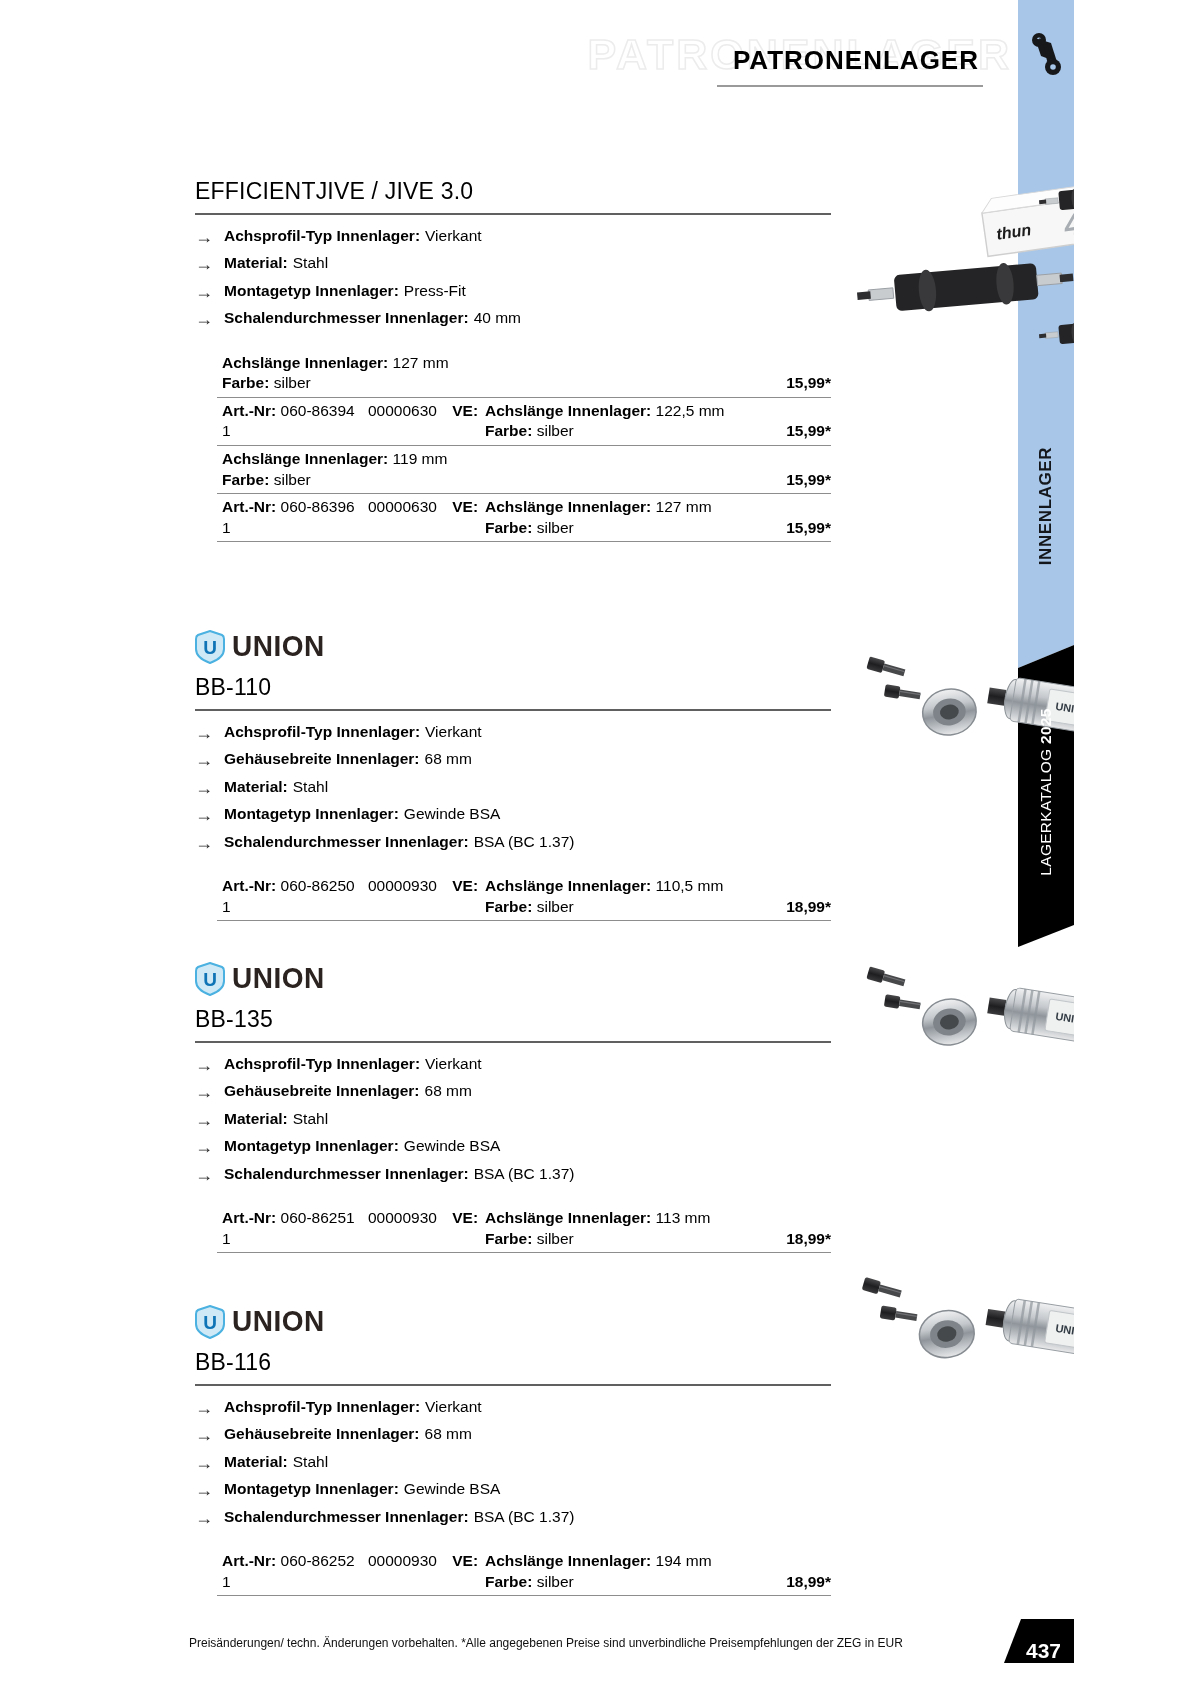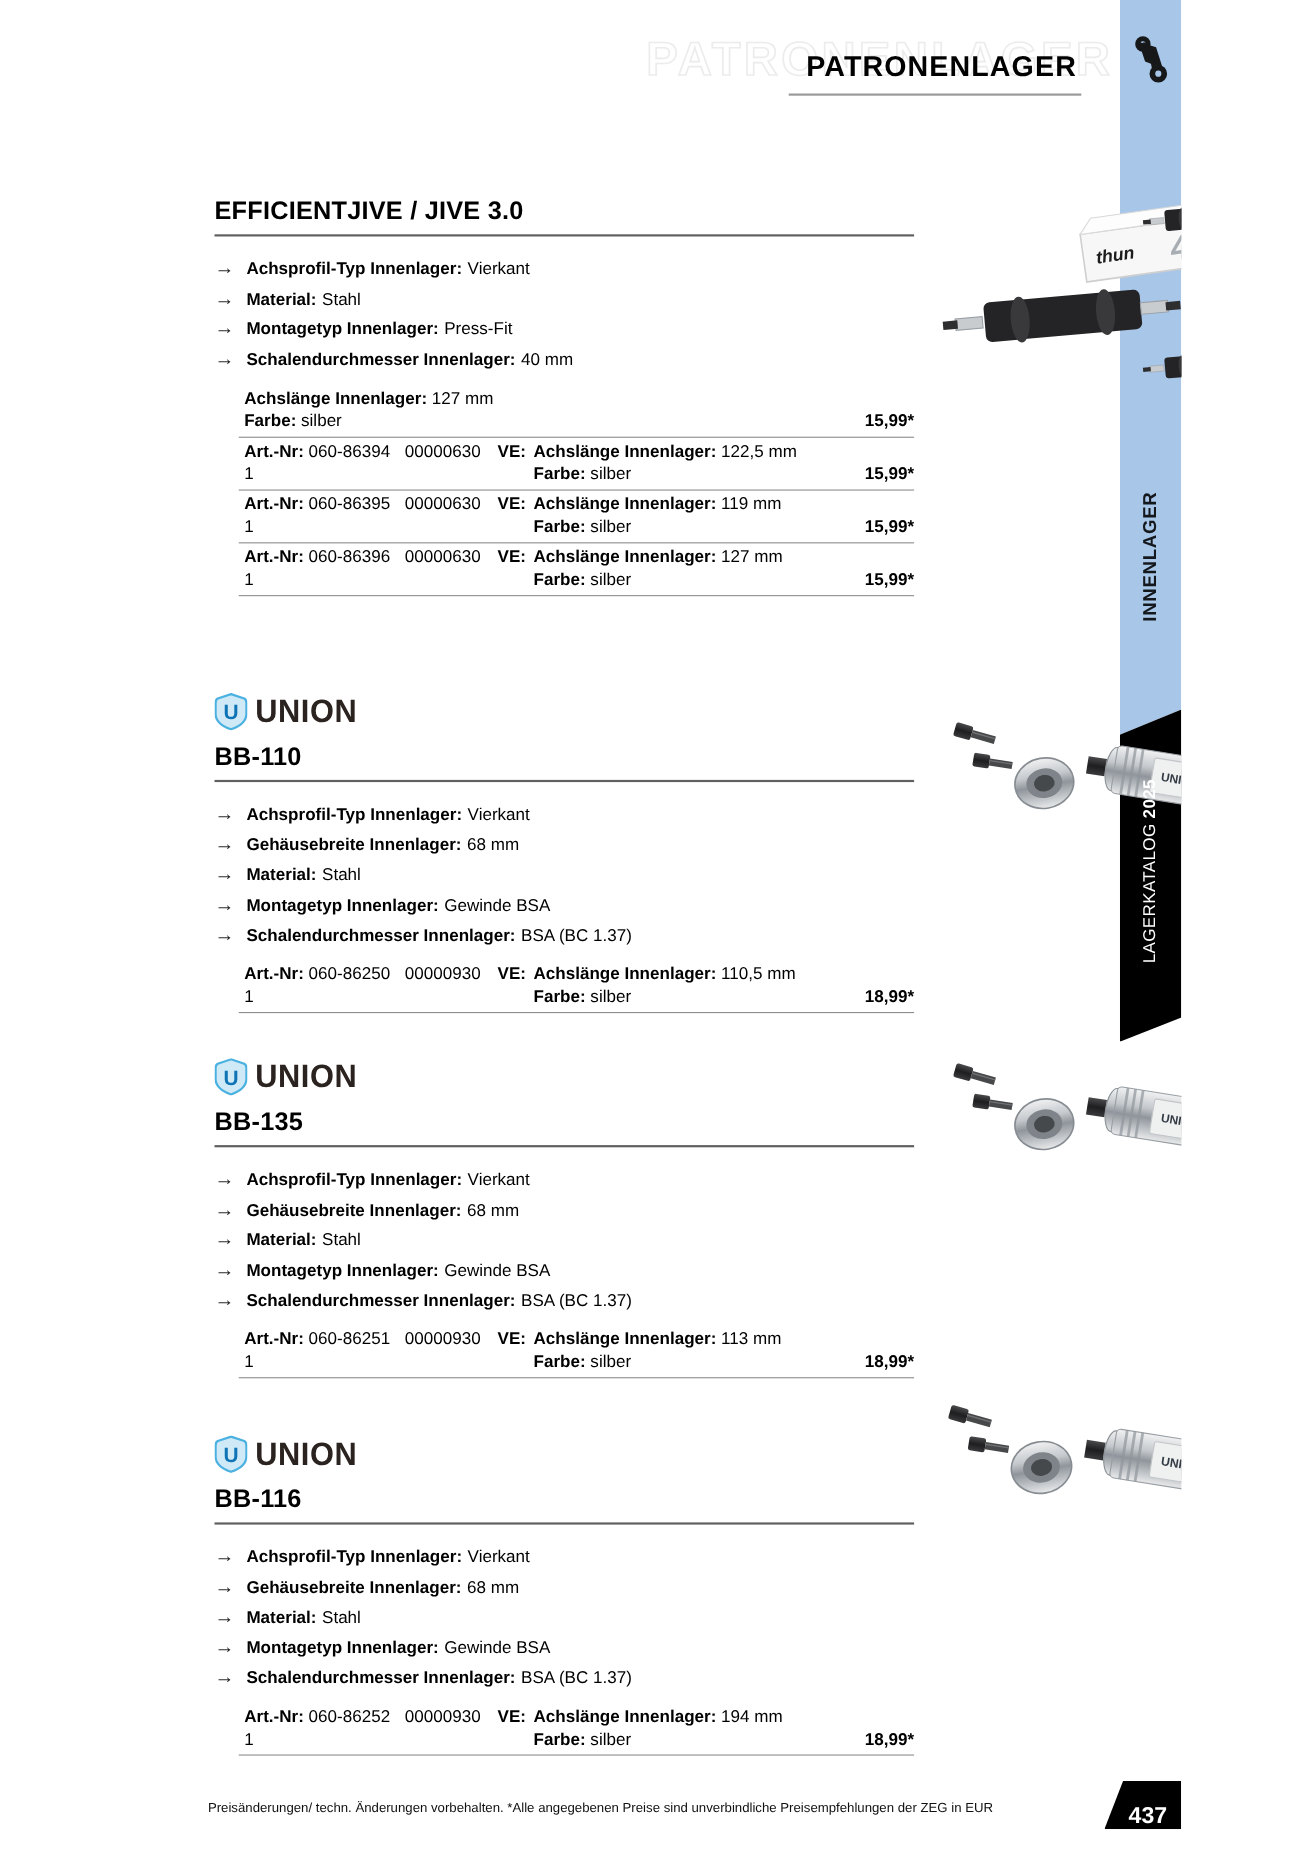--- a/index.html
+++ b/index.html
@@ -40,24 +40,24 @@
   #sb-katalog { top: 666px; height: 252px; }
   #sb-katalog .rot { color: #fff; font-size: 15.5px; letter-spacing: .3px; }
   #sb-katalog .yr { font-weight: bold; }
   .derailleur { position: absolute; top: 30px; right: 9px; width: 40px; height: 47px; z-index: 4; }
 
   
   .section { position: absolute; left: 78px; width: 636px; z-index: 2; }
   .brand-logo { display: flex; align-items: center; gap: 7px; height: 34px; margin-bottom: 10px; }
   .brand-logo .shield { width: 30px; height: 34px; }
   .brand-name { font-size: 28px; font-weight: bold; color: #2b2320; transform: scaleY(1.05); letter-spacing: .5px; }
-  .product-title { font-size: 23px; font-weight: bold; letter-spacing: .2px; line-height: 26px; }
+  .product-title { font-size: 23px; font-weight: normal; letter-spacing: .2px; line-height: 26px; }
   .title-rule { border: none; border-top: 2px solid #606060; margin-top: 9px; }
   .specs { list-style: none; margin-top: 12px; }
-  .specs li { height: 27.4px; font-size: 15.5px; display: flex; align-items: flex-end; }
+  .specs li { height: 27.4px; font-size: 15.5px; display: flex; align-items: flex-start; }
   .spec-arrow { width: 20px; margin-right: 9px; font-size: 18px; color: #2a2a2a; font-weight: 400; }
   .spec-arrow::before { content: "\2192"; }
   .spec-label { margin-right: 5px; }
   .b { font-weight: bold; }
 
   .rows { margin-left: 22px; margin-top: 14px; }
   .row {
     display: flex; border-bottom: 1px solid #8d8d8d;
     padding: 2px 0 3px 5px; font-size: 15.5px; line-height: 20.6px; margin-bottom: 1px;
   }
@@ -266,27 +266,20 @@
       </div>
       <div>
         <span class="b">Farbe:</span>
         <span class="farbe-val">silber</span>
       </div>
     </div>
     <div class="col-price price">15,99*</div>
   </div>
 
   <div class="row">
-    <div class="col-art">
-      <span class="b">Art.-Nr:</span>
-      <span class="art-no">060-86395</span>
-      <span class="art-code">00000630</span>
-      <span class="b ve-lab">VE:</span>
-      <span class="ve-val">1</span>
-    </div>
     <div class="col-mid">
       <div>
         <span class="b len-label">Achslänge Innenlager:</span>
         <span class="len-val">119 mm</span>
       </div>
       <div>
         <span class="b">Farbe:</span>
         <span class="farbe-val">silber</span>
       </div>
     </div>

